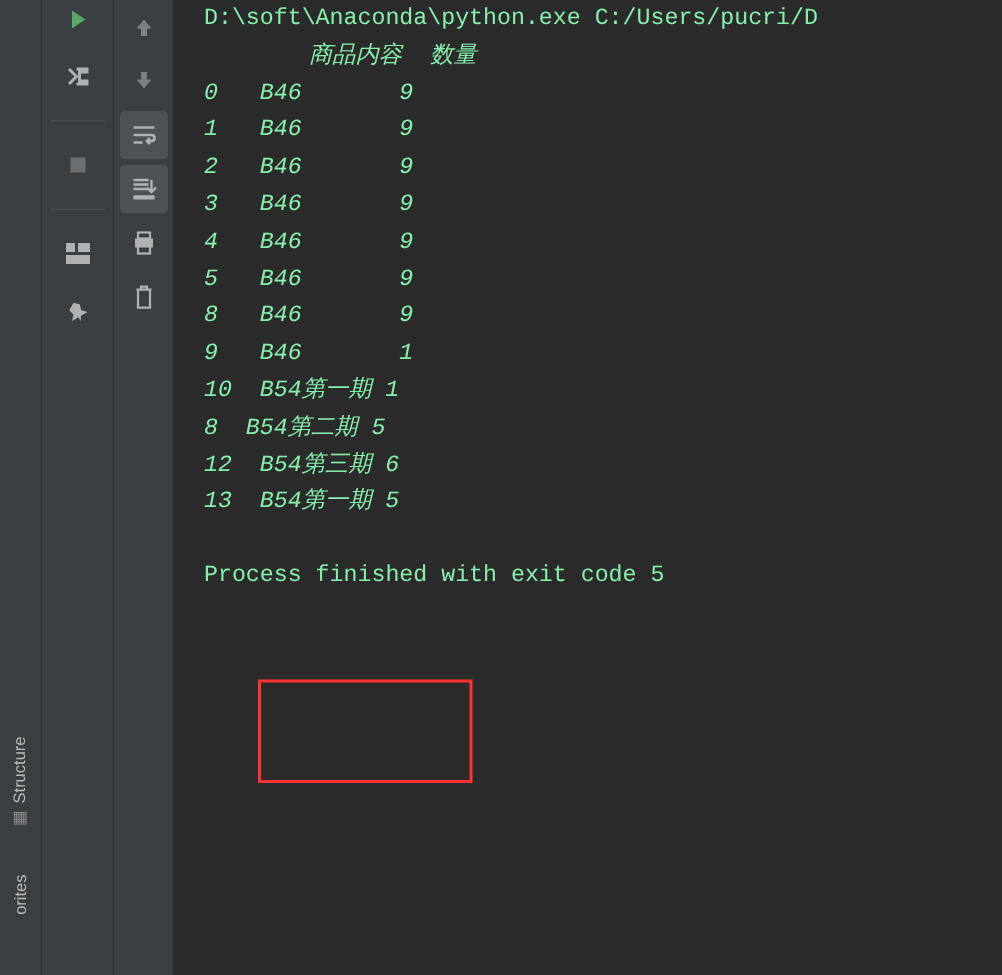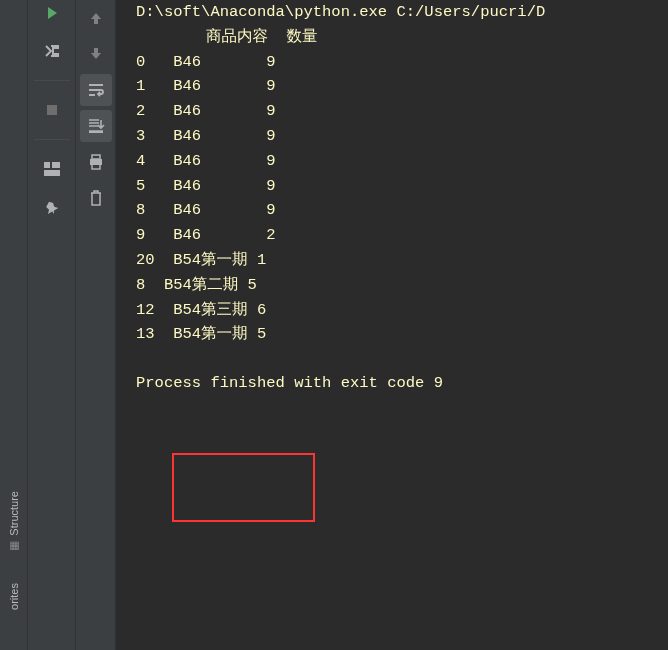--- a/index.html
+++ b/index.html
@@ -88,39 +88,41 @@
       cursor: pointer;
       border-radius: 3px;
     }
     .secondary-sidebar .sec-btn.active {
       background: #4e5254;
     }
     .console-area {
       flex: 1;
       background: #2b2b2b;
       padding: 0 0 12px 20px;
-      color: #fef9c3;
+      color: #86efac;
       font-size: 15.5px;
       line-height: 1.6;
       overflow: hidden;
     }
     .console-line {
       white-space: pre;
       font-family: "Consolas", "Monaco", "Courier New", monospace;
     }
     .console-line.cmd {
       white-space: nowrap;
       overflow: hidden;
     }
     .header-row {
       white-space: pre;
       padding-left: 70px;
+      font-style: italic;
     }
     .data-row {
       white-space: pre;
+      font-style: italic;
     }
     .red-box {
       position: absolute;
       border: 2px solid #ff3333;
       left: 172px;
       top: 453px;
       width: 143px;
       height: 69px;
       pointer-events: none;
     }
@@ -216,22 +218,22 @@
   <div class="console-line cmd">D:\soft\Anaconda\python.exe C:/Users/pucri/D</div>
   <div class="console-line header-row"><span>商品内容</span>  <span>数量</span></div>
   <div id="rows-container">
       <div class="console-line data-row">0   B46       9</div>
       <div class="console-line data-row">1   B46       9</div>
       <div class="console-line data-row">2   B46       9</div>
       <div class="console-line data-row">3   B46       9</div>
       <div class="console-line data-row">4   B46       9</div>
       <div class="console-line data-row">5   B46       9</div>
       <div class="console-line data-row">8   B46       9</div>
-      <div class="console-line data-row">9   B46       2</div>
-      <div class="console-line data-row">20  B54第一期 1</div>
+      <div class="console-line data-row">9   B46       1</div>
+      <div class="console-line data-row">10  B54第一期 1</div>
       <div class="console-line data-row">8  B54第二期 5</div>
       <div class="console-line data-row">12  B54第三期 6</div>
       <div class="console-line data-row">13  B54第一期 5</div>
     </div>
   <div class="spacer"></div>
-  <div class="console-line">Process finished with exit code 9</div>
+  <div class="console-line">Process finished with exit code 5</div>
   <div class="red-box"></div>
 </div>
 
 </body></html>

